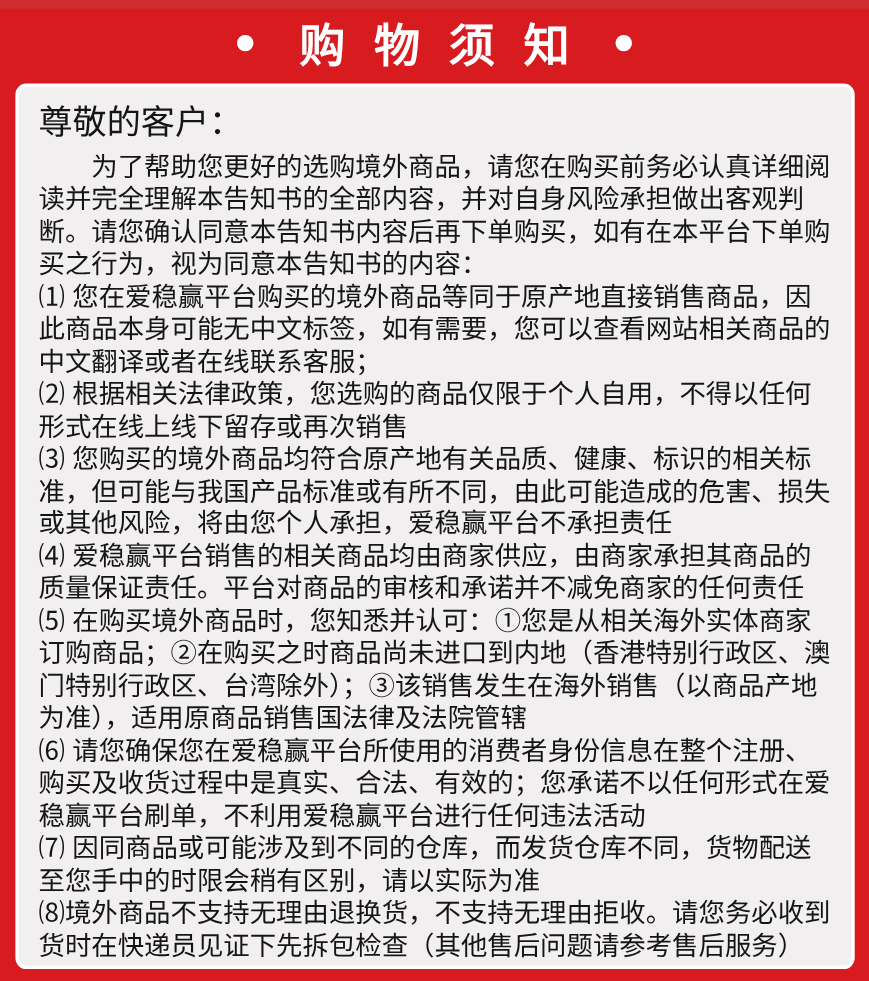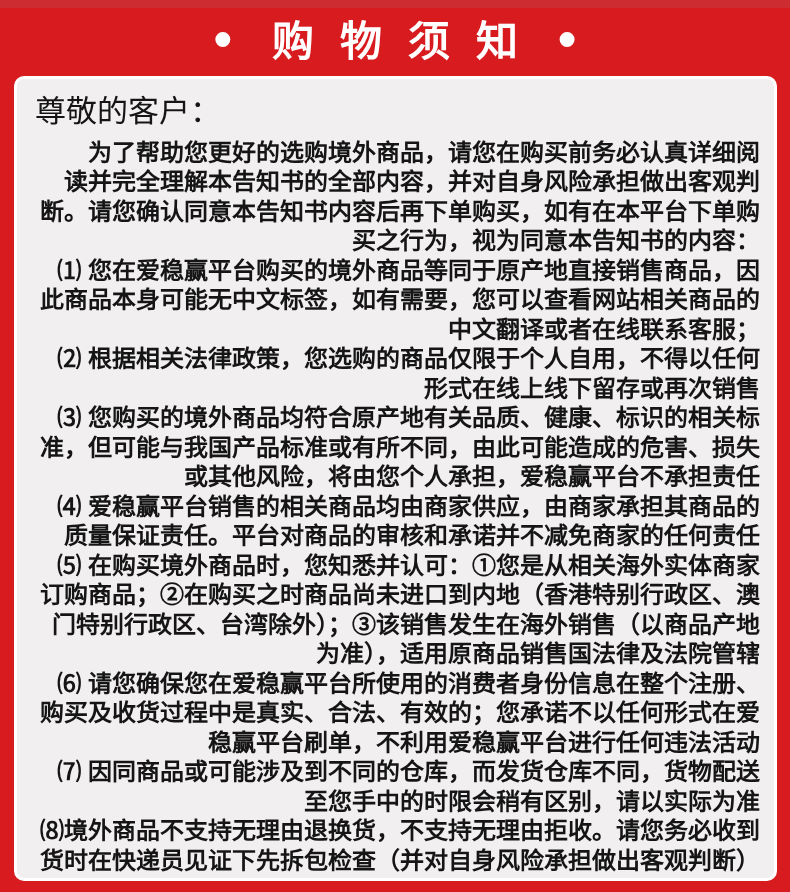--- a/index.html
+++ b/index.html
@@ -58,22 +58,21 @@
     line-height: 1.25;
   }
   .intro {
     margin: 0;
     text-indent: 2em;
   }
   .intro, .item {
     font-size: 24px;
     line-height: 29.5px;
     word-break: break-all;
-    text-align: right;
-    font-weight: bold;
+    text-align: left;
   }
   .item { margin: 0; }
 </style>
 </head>
 <body>
 
 <div class="page">
 
   <div class="top-strip"></div>
 
@@ -86,16 +85,16 @@
   <div class="notice-box">
     <h2 class="greeting">尊敬的客户：</h2>
     <p class="intro">为了帮助您更好的选购境外商品，请您在购买前务必认真详细阅读并完全理解本告知书的全部内容，并对自身风险承担做出客观判断。请您确认同意本告知书内容后再下单购买，如有在本平台下单购买之行为，视为同意本告知书的内容：</p>
     <p class="item">⑴ 您在爱稳赢平台购买的境外商品等同于原产地直接销售商品，因此商品本身可能无中文标签，如有需要，您可以查看网站相关商品的中文翻译或者在线联系客服；</p>
     <p class="item">⑵ 根据相关法律政策，您选购的商品仅限于个人自用，不得以任何形式在线上线下留存或再次销售</p>
     <p class="item">⑶ 您购买的境外商品均符合原产地有关品质、健康、标识的相关标准，但可能与我国产品标准或有所不同，由此可能造成的危害、损失或其他风险，将由您个人承担，爱稳赢平台不承担责任</p>
     <p class="item">⑷ 爱稳赢平台销售的相关商品均由商家供应，由商家承担其商品的质量保证责任。平台对商品的审核和承诺并不减免商家的任何责任</p>
     <p class="item">⑸ 在购买境外商品时，您知悉并认可：①您是从相关海外实体商家订购商品；②在购买之时商品尚未进口到内地（香港特别行政区、澳门特别行政区、台湾除外）；③该销售发生在海外销售（以商品产地为准），适用原商品销售国法律及法院管辖</p>
     <p class="item">⑹ 请您确保您在爱稳赢平台所使用的消费者身份信息在整个注册、购买及收货过程中是真实、合法、有效的；您承诺不以任何形式在爱稳赢平台刷单，不利用爱稳赢平台进行任何违法活动</p>
     <p class="item">⑺ 因同商品或可能涉及到不同的仓库，而发货仓库不同，货物配送至您手中的时限会稍有区别，请以实际为准</p>
-    <p class="item">⑻境外商品不支持无理由退换货，不支持无理由拒收。请您务必收到货时在快递员见证下先拆包检查（并对自身风险承担做出客观判断）</p>
+    <p class="item">⑻境外商品不支持无理由退换货，不支持无理由拒收。请您务必收到货时在快递员见证下先拆包检查（其他售后问题请参考售后服务）</p>
   </div>
 
 </div>
 
 </body></html>

